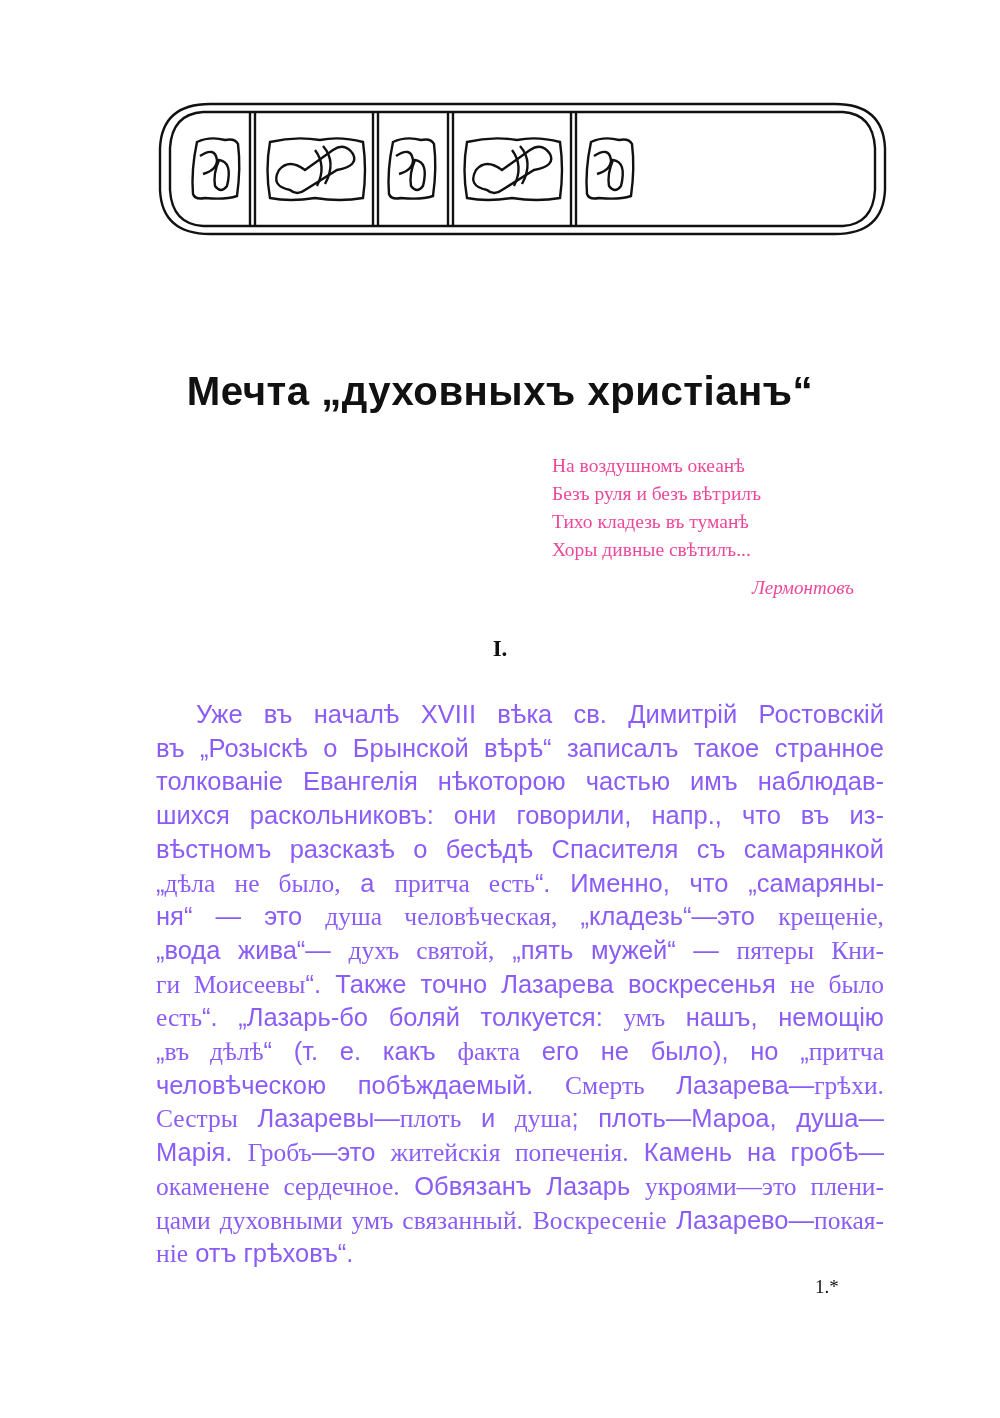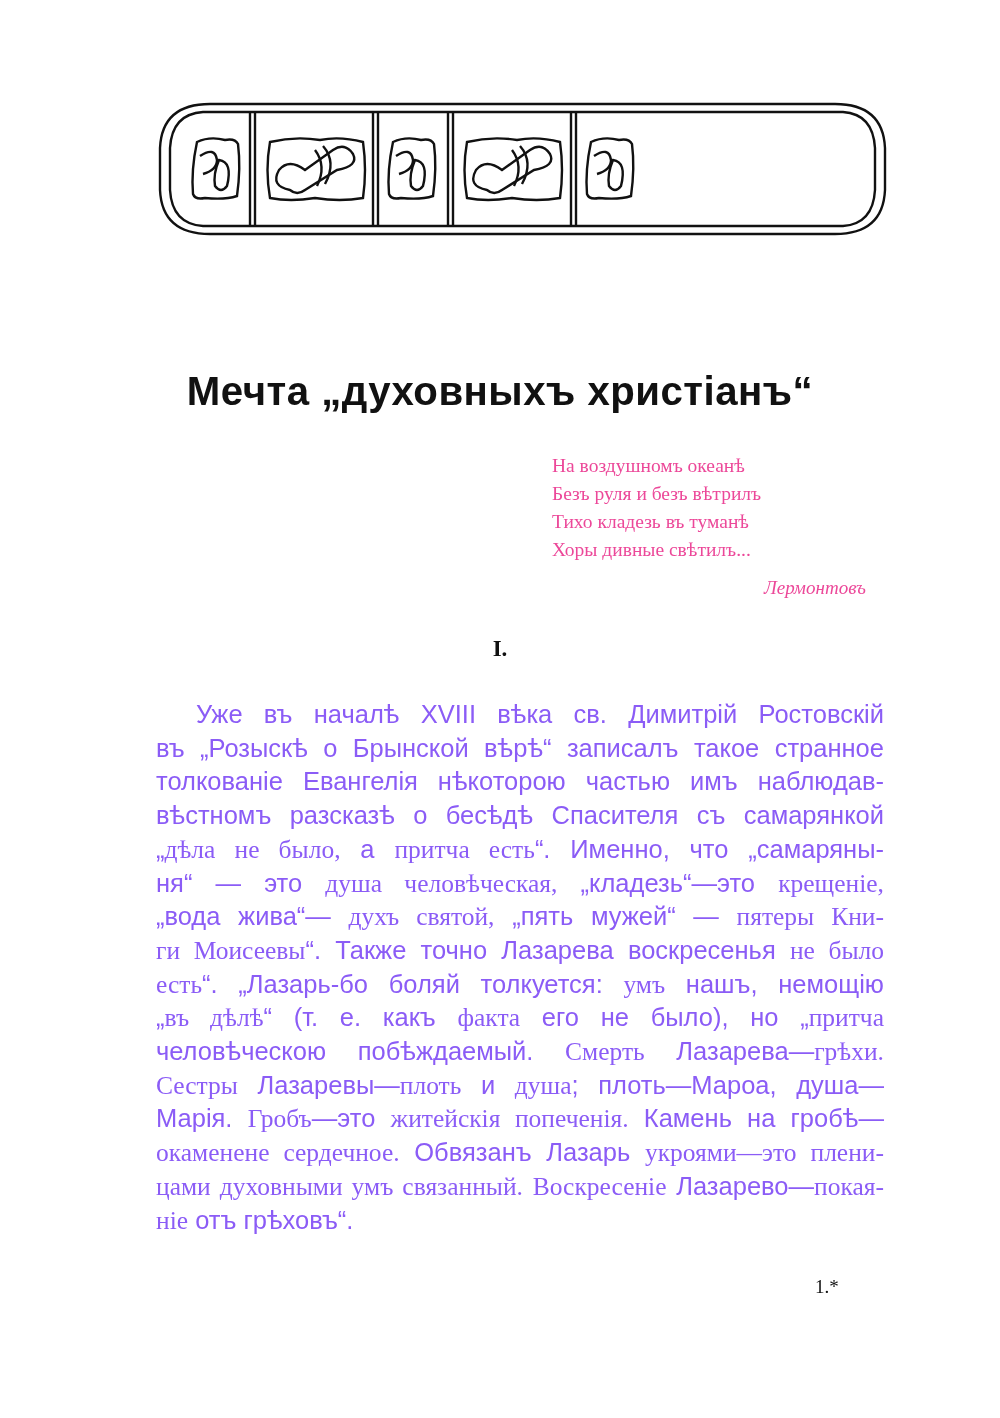--- a/index.html
+++ b/index.html
@@ -10,21 +10,21 @@
     font-family: "Liberation Sans", sans-serif; font-weight: bold; font-size: 41px;
     letter-spacing: 0.5px; color: #111;
     transform: scaleX(0.98);
   }
   .epigraph {
     position: absolute; left: 552px; top: 452px; width: 320px;
     font-family: "Liberation Serif", serif; font-size: 19.5px; line-height: 28px; color: #ec4899;
   }
   .epigraph .line { display: block; white-space: nowrap; }
   .epigraph .author {
-    display: block; text-align: right; margin-top: 10px; margin-right: 6px;
+    display: block; text-align: right; margin-top: 10px; margin-right: 18px;
     font-style: italic; font-size: 19px;
   }
   .section-num {
     position: absolute; left: 0; right: 0; top: 636px; text-align: center;
     font-family: "Liberation Serif", serif; font-weight: bold; font-size: 23px;
   }
   .body-text {
     position: absolute; left: 156px; top: 698px; width: 728px;
     font-family: "Liberation Sans", sans-serif; font-size: 25.5px; line-height: 33.7px;
     color: #8b5cf6;
@@ -95,20 +95,21 @@
   <span class="line">Хоры дивные свѣтилъ...</span>
   <span class="author">Лермонтовъ</span>
 </div>
 
 <div class="section-num">I.</div>
 
 <div class="body-text" id="body-text">
     <span class="ln first"><span>Уже въ началѣ XVIII вѣка св. Димитрій Ростовскій</span></span>
     <span class="ln"><span>въ „Розыскѣ о Брынской вѣрѣ“ записалъ такое странное</span></span>
     <span class="ln"><span>толкованіе Евангелія нѣкоторою частью имъ наблюдав-</span></span>
+    <span class="ln"><span>шихся раскольниковъ: они говорили, напр., что въ из-</span></span>
     <span class="ln"><span>вѣстномъ разсказѣ о бесѣдѣ Спасителя съ самарянкой</span></span>
     <span class="ln"><span>„</span><span class="it">дѣла не было,</span><span> а </span><span class="it">притча есть</span><span>“. Именно, что „самаряны-</span></span>
     <span class="ln"><span>ня“ — это </span><span class="it">душа человѣческая,</span><span> „кладезь“—это </span><span class="it">крещеніе,</span></span>
     <span class="ln"><span>„вода жива“— </span><span class="it">духъ святой,</span><span> „пять мужей“ — </span><span class="it">пятеры Кни-</span></span>
     <span class="ln"><span class="it">ги Моисеевы</span><span>“. Также точно Лазарева воскресенья </span><span class="it">не было</span></span>
     <span class="ln"><span class="it">есть</span><span>“. „Лазарь-бо боляй толкуется: </span><span class="it">умъ</span><span> нашъ, немощію</span></span>
     <span class="ln"><span>„</span><span class="it">въ дѣлѣ</span><span>“ (т. е. какъ </span><span class="it">факта</span><span> его не было), но „</span><span class="it">притча</span></span>
     <span class="ln"><span>человѣческою побѣждаемый. </span><span class="it">Смерть</span><span> Лазарева—</span><span class="it">грѣхи.</span></span>
     <span class="ln"><span class="it">Сестры</span><span> Лазаревы—</span><span class="it">плоть</span><span> и </span><span class="it">душа</span><span>; плоть—Мароа, душа—</span></span>
     <span class="ln"><span>Марія. </span><span class="it">Гробъ</span><span>—это </span><span class="it">житейскія попеченія.</span><span> Камень на гробѣ—</span></span>

